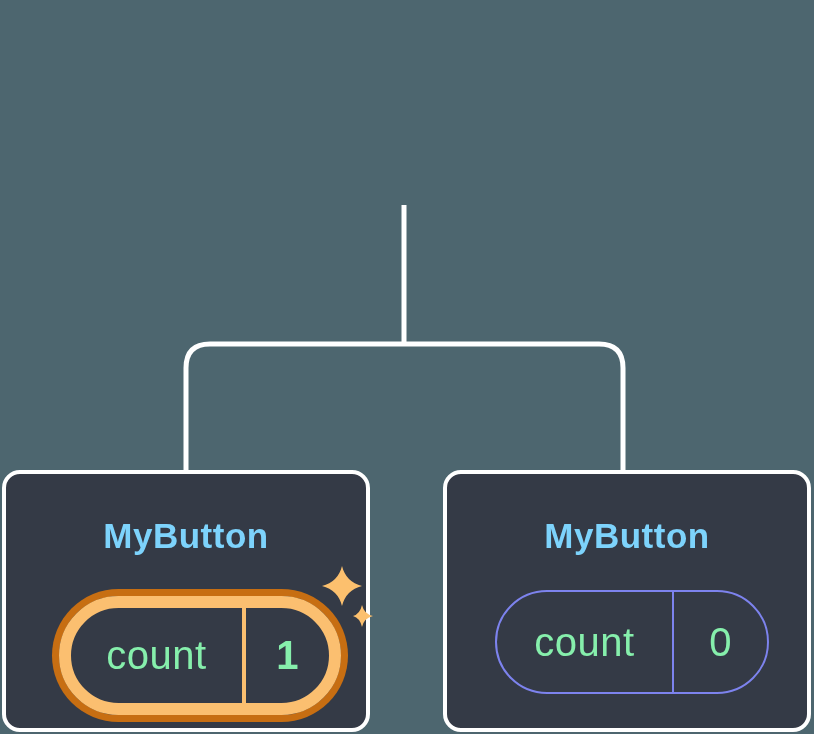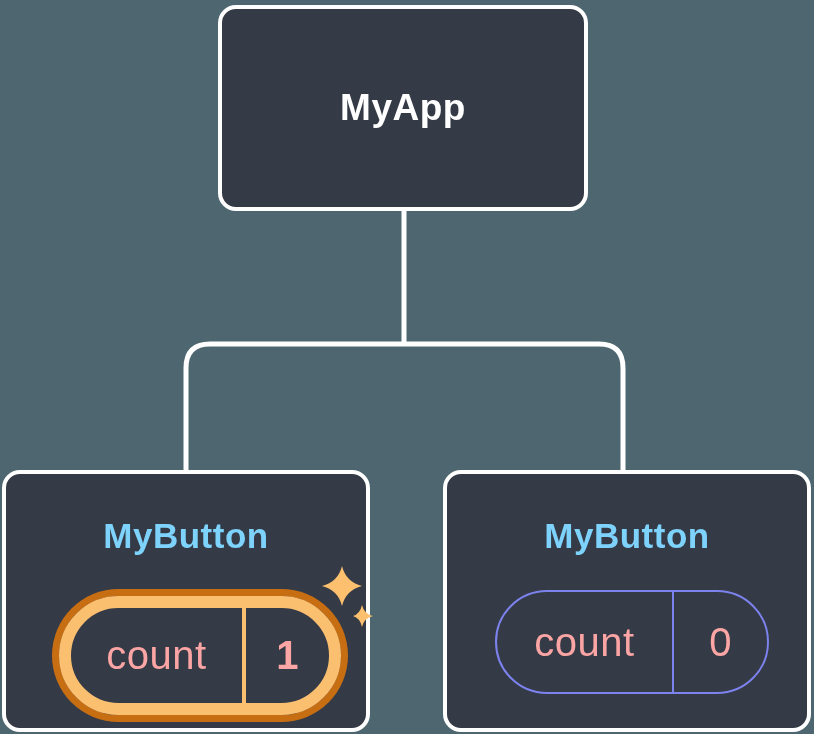--- a/index.html
+++ b/index.html
@@ -67,21 +67,21 @@
     border-radius: 999px;
     box-sizing: content-box;
     overflow: hidden;
   }
 
   .pill .seg {
     display: flex;
     align-items: center;
     justify-content: center;
     box-sizing: border-box;
-    color: #fca5a5;
+    color: #86efac;
     font-size: 40px;
     letter-spacing: 0.5px;
   }
 
   
   .pill-highlight {
     left: 53px; top: 122px;
     width: 258px; height: 95px;
     border: 12px solid #fbbf70;
     box-shadow: 0 0 0 7px #c76e12;
@@ -119,23 +119,20 @@
 </head>
 <body>
 
 <div class="canvas">
 
   <svg class="connectors" width="814" height="734" viewBox="0 0 814 734" aria-hidden="true">
     <path d="M404 205 L404 344" fill="none" stroke="#ffffff" stroke-width="5"></path>
     <path d="M186 472 L186 368 Q186 344 210 344 L599 344 Q623 344 623 368 L623 472" fill="none" stroke="#ffffff" stroke-width="5"></path>
   </svg>
 
-  <div class="card card-root">
-    <div class="root-label">MyApp</div>
-  </div>
 
   <div class="card card-child pos-left">
     <div class="child-label">MyButton</div>
 
     <div class="pill pill-highlight">
       <div class="seg seg-name">count</div>
       <div class="seg seg-value">1</div>
     </div>
 
     <svg class="sparkles" width="58" height="68" viewBox="0 0 58 68" aria-hidden="true">

